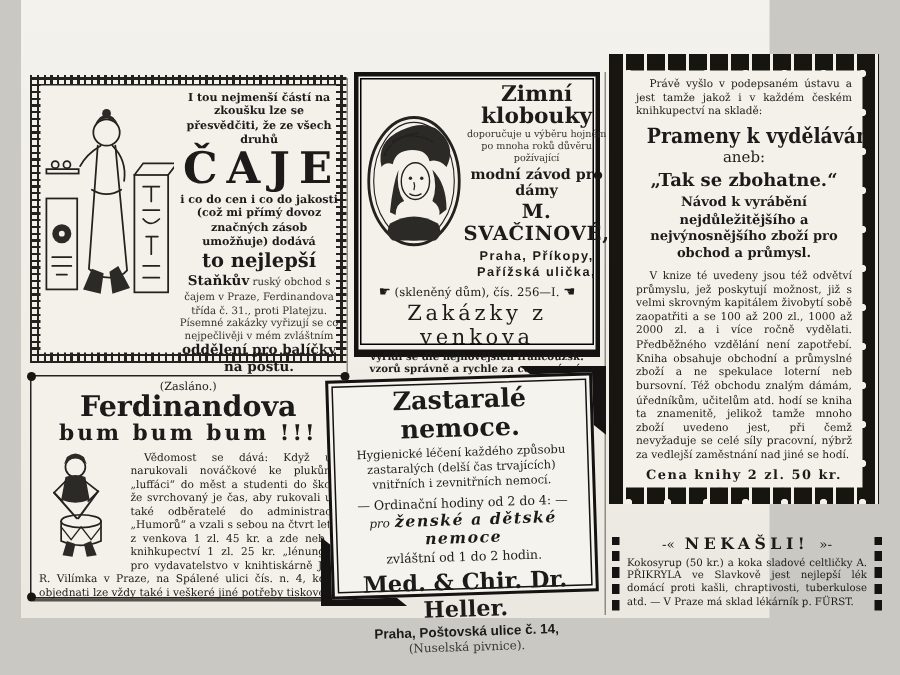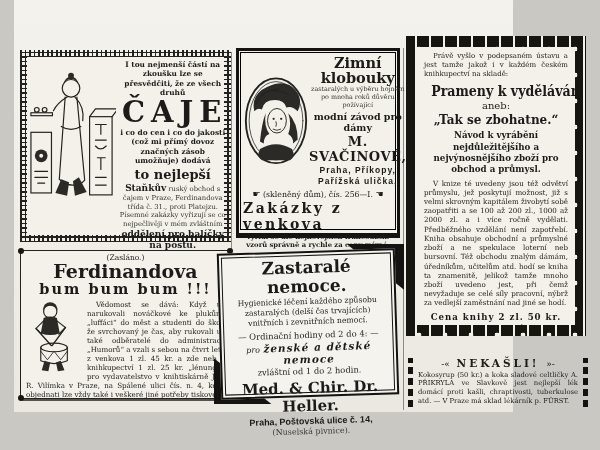--- a/index.html
+++ b/index.html
@@ -32,21 +32,21 @@
               display:flex;flex-direction:column;padding:2px 2px 1px;}
   .hats-top{display:flex;}
   .hats-portrait{width:66px;flex:none;}
   .hats-txt{flex:1;text-align:center;}
   .hats-title{font-size:14.5px;font-weight:bold;line-height:1.05;margin:0;}
   .hats-sub{font-size:6.4px;line-height:1.2;margin:1px 0;color:#34332f;}
   .hats-line1{font-size:9.5px;font-weight:bold;margin:1px 0;}
   .hats-name{font-size:13px;font-weight:bold;margin:1px 0;letter-spacing:0.5px;}
   .hats-addr{font-family:"Liberation Sans",sans-serif;font-size:8.5px;font-weight:bold;letter-spacing:1px;margin:1px 0;}
   .hats-house{font-size:7.8px;text-align:center;margin:2px 0 1px;}
-  .hats-orders-title{font-size:14px;font-weight:bold;letter-spacing:2.5px;text-align:left;margin:0;}
+  .hats-orders-title{font-size:14px;font-weight:normal;letter-spacing:2.5px;text-align:center;margin:0;}
   .hats-orders-body{font-size:6.8px;font-weight:bold;text-align:center;line-height:1.25;margin:1px 0;}
   .hats-footer{font-size:10.5px;font-weight:bold;text-align:center;margin:1px 0 0;}
   .hand{font-size:9px;}
 
   
   .ad-money{position:absolute;left:392px;top:36px;width:180px;height:300px;box-sizing:border-box;padding:11px;
     background-color:#16150f;
     background-image:
       radial-gradient(circle 3px at 13px 50%, #f3f1ea 0 2.3px, rgba(0,0,0,0) 2.6px),
       repeating-linear-gradient(90deg,#16150f 0 9px,#f3f1ea 9px 11px,#16150f 11px 14px);
@@ -166,21 +166,21 @@
             <ellipse cx="36" cy="48" rx="10" ry="13" fill="#f3f1ea" stroke="#23221f" stroke-width="1"></ellipse>
             <path class="fl" d="M24,40 q-2,14 4,22 q-6,2 -6,10 l-4,-2 q2,-20 6,-30z"></path>
             <path class="fl" d="M48,40 q4,12 0,22 q6,4 5,10 l5,-4 q0,-18 -10,-28z"></path>
             <circle class="fl" cx="32.5" cy="46" r="1.2"></circle>
             <circle class="fl" cx="40.5" cy="46" r="1.2"></circle>
             <path class="ln" d="M35,49 q1,3 0,5 M32,57 q4,2.5 8,0" style="stroke-width:0.9"></path>
             <path class="fl" d="M18,78 q17,-10 34,0 q4,8 -2,12 l-30,0 q-6,-4 -2,-12z"></path>
           </svg>
           <div class="hats-txt">
             <div class="hats-title">Zimní klobouky</div>
-            <div class="hats-sub">zastaralých u výběru hojném po mnoha roků důvěru požívající</div>
+            <div class="hats-sub">doporučuje u výběru hojném po mnoha roků důvěru požívající</div>
             <div class="hats-line1">modní závod pro dámy</div>
             <div class="hats-name">M. SVAČINOVÉ,</div>
             <div class="hats-addr">Praha, Příkopy,</div>
             <div class="hats-addr">Pařížská ulička,</div>
           </div>
         </div>
         <div class="hats-house">
           <span class="hand">☛</span>
           <span>(skleněný dům), čís. 256—I.</span>
           <span class="hand">☚</span>

